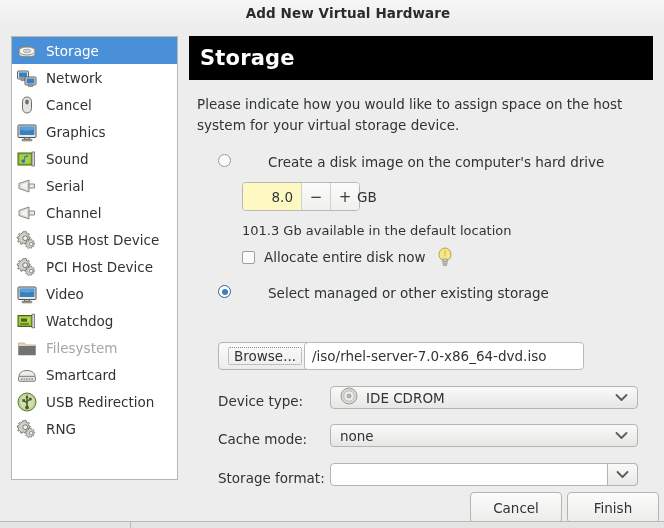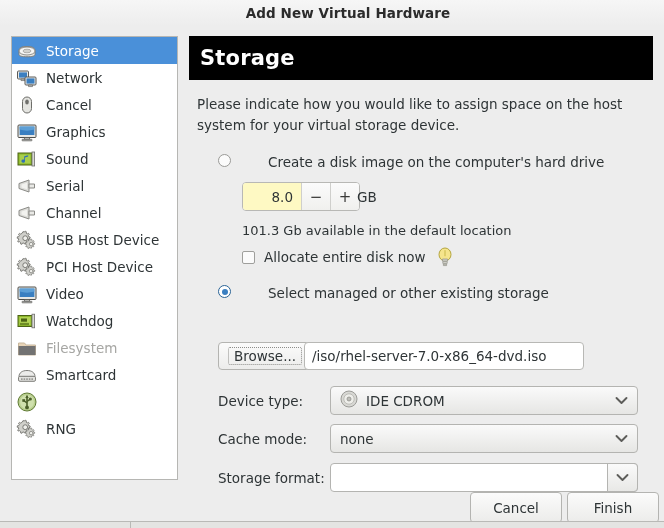--- a/index.html
+++ b/index.html
@@ -108,21 +108,21 @@
   .path-entry{
     position:absolute;height:28px;background:#ffffff;
     border:1px solid #b8b8b5;border-radius:4px;box-sizing:border-box;
     display:flex;align-items:center;padding:0 7px;font-size:13.5px;color:#2e3436;
     overflow:hidden;white-space:nowrap;
   }
 
   
   .flabel{position:absolute;font-size:13.5px;color:#2e3436;}
   .combo{
-    position:absolute;height:29px;box-sizing:border-box;
+    position:absolute;height:23px;box-sizing:border-box;
     border:1px solid #b4b4b1;border-radius:4px;
     background:linear-gradient(to bottom,#fafafa,#e6e6e4);
     display:flex;align-items:center;padding-left:9px;
     font-size:13.5px;color:#2e3436;cursor:default;
   }
   .combo .arrow{
     position:absolute;right:9px;top:0;bottom:0;display:flex;align-items:center;
   }
   .combo.entry{background:#ffffff;padding-left:8px;}
   .combo.entry .arrowbtn{
@@ -313,20 +313,21 @@
               <circle cx="11" cy="11" r="9" fill="#b9cf8e" stroke="#5f7a33" stroke-width="1"></circle>
               <circle cx="11" cy="11" r="7" fill="#cfe0ad"></circle>
               <path d="M11 4.5 v11" stroke="#4a5e28" stroke-width="1.6"></path>
               <path d="M11 4.5 l-1.8 2.6 h3.6 z" fill="#4a5e28"></path>
               <path d="M11 10.5 l3.2-2.4 M11 12 l-3.2-2.4" stroke="#4a5e28" stroke-width="1.4" fill="none"></path>
               <circle cx="14.4" cy="7.9" r="1.5" fill="#4a5e28"></circle>
               <rect x="6.3" y="8.2" width="2.8" height="2.6" fill="#4a5e28"></rect>
               <circle cx="11" cy="16.4" r="1.9" fill="#4a5e28"></circle>
             </svg>
           </span>
+          <span class="side-label">USB Redirection</span>
         </div>
         <div class="side-item">
           <span class="ico">
             <svg width="22" height="22" viewBox="0 0 22 22">
               <g fill="#d0d0cb" stroke="#70706c" stroke-width=".9">
                 <path d="M7 2.6 l1.3 .5 .9-1 1.2 .7-.3 1.3 1.2 .8 1.2-.6 .8 1.1-.9 1 .4 1.4 1.3 .2 0 1.4-1.3 .3-.5 1.3 .8 1-.9 1.1-1.2-.6-1.2 .8 .2 1.3-1.3 .5-.8-1.1-1.4 .1-.6 1.2-1.3-.4 .1-1.3-1.1-.9-1.3 .4-.6-1.2 1-.9-.2-1.4-1.3-.4 .2-1.4 1.3-.1 .6-1.3-.8-1.1 1-.9 1.2 .7 1.2-.7 z"></path>
                 <circle cx="9.2" cy="9.2" r="2.4" fill="#f0f0ec"></circle>
               </g>
               <g fill="#d0d0cb" stroke="#70706c" stroke-width=".9" transform="translate(8.5,8.5) scale(.72)">
                 <path d="M7 2.6 l1.3 .5 .9-1 1.2 .7-.3 1.3 1.2 .8 1.2-.6 .8 1.1-.9 1 .4 1.4 1.3 .2 0 1.4-1.3 .3-.5 1.3 .8 1-.9 1.1-1.2-.6-1.2 .8 .2 1.3-1.3 .5-.8-1.1-1.4 .1-.6 1.2-1.3-.4 .1-1.3-1.1-.9-1.3 .4-.6-1.2 1-.9-.2-1.4-1.3-.4 .2-1.4 1.3-.1 .6-1.3-.8-1.1 1-.9 1.2 .7 1.2-.7 z"></path>

